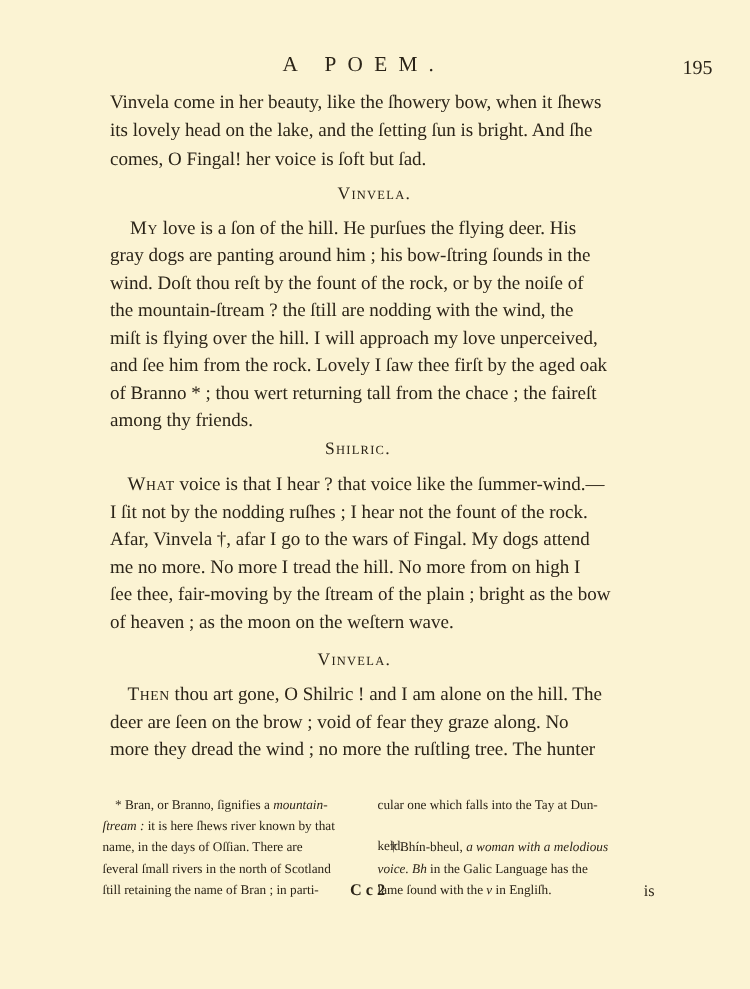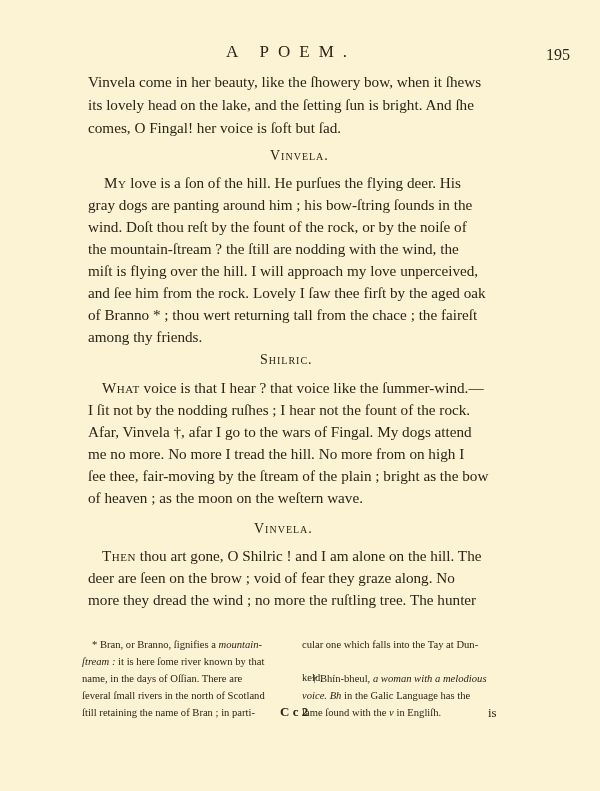--- a/index.html
+++ b/index.html
@@ -75,29 +75,29 @@
 
   <div class="speaker" style="top:521px; left:254px;">Vinvela.</div>
   <div class="body-text" style="top:546px;">
     <div class="line" style="top:0px; left:14px;"><span class="sc">Then</span><span> thou art gone, O Shilric ! and I am alone on the hill. The</span></div>
     <div class="line" style="top:22px">deer are ſeen on the brow ; void of fear they graze along. No</div>
     <div class="line" style="top:44px">more they dread the wind ; no more the ruſtling tree. The hunter</div>
   </div>
 
   <div class="fn-col" style="left:82px; width:215px;">
     <div class="fn-line" style="top:0px; left:10px;"><span>* Bran, or Branno, ſignifies a </span><span class="it">mountain-</span></div>
-    <div class="fn-line" style="top:17px;"><span class="it">ſtream :</span><span> it is here ſome river known by that</span></div>
+    <div class="fn-line" style="top:17px;"><span class="it">ſtream :</span><span> it is here ſhews river known by that</span></div>
     <div class="fn-line" style="top:34px;text-align:center;">name, in the days of Oſſian. There are</div>
     <div class="fn-line" style="top:51px;">ſeveral ſmall rivers in the north of Scotland</div>
     <div class="fn-line" style="top:68px;">ſtill retaining the name of Bran ; in parti-</div>
   </div>
 
   <div class="fn-col" style="left:302px; width:222px;">
     <div class="fn-line" style="top:0px;">cular one which falls into the Tay at Dun-</div>
     <div class="fn-line" style="top:33px;">keld.</div>
     <div class="fn-line" style="top:34px; left:10px;"><span>† Bhín-bheul, </span><span class="it">a woman with a melodious</span></div>
     <div class="fn-line" style="top:51px;"><span class="it">voice. Bh</span><span> in the Galic Language has the</span></div>
     <div class="fn-line" style="top:68px;"><span>ſame ſound with the </span><span class="it">v</span><span> in Engliſh.</span></div>
   </div>
 
   <div class="sig" style="left:280px;">C c 2</div>
-  <div class="catch" style="left:488px;">is</div>
+  <div class="catch" style="left:515px;">is</div>
 </div>
 
 </body></html>

